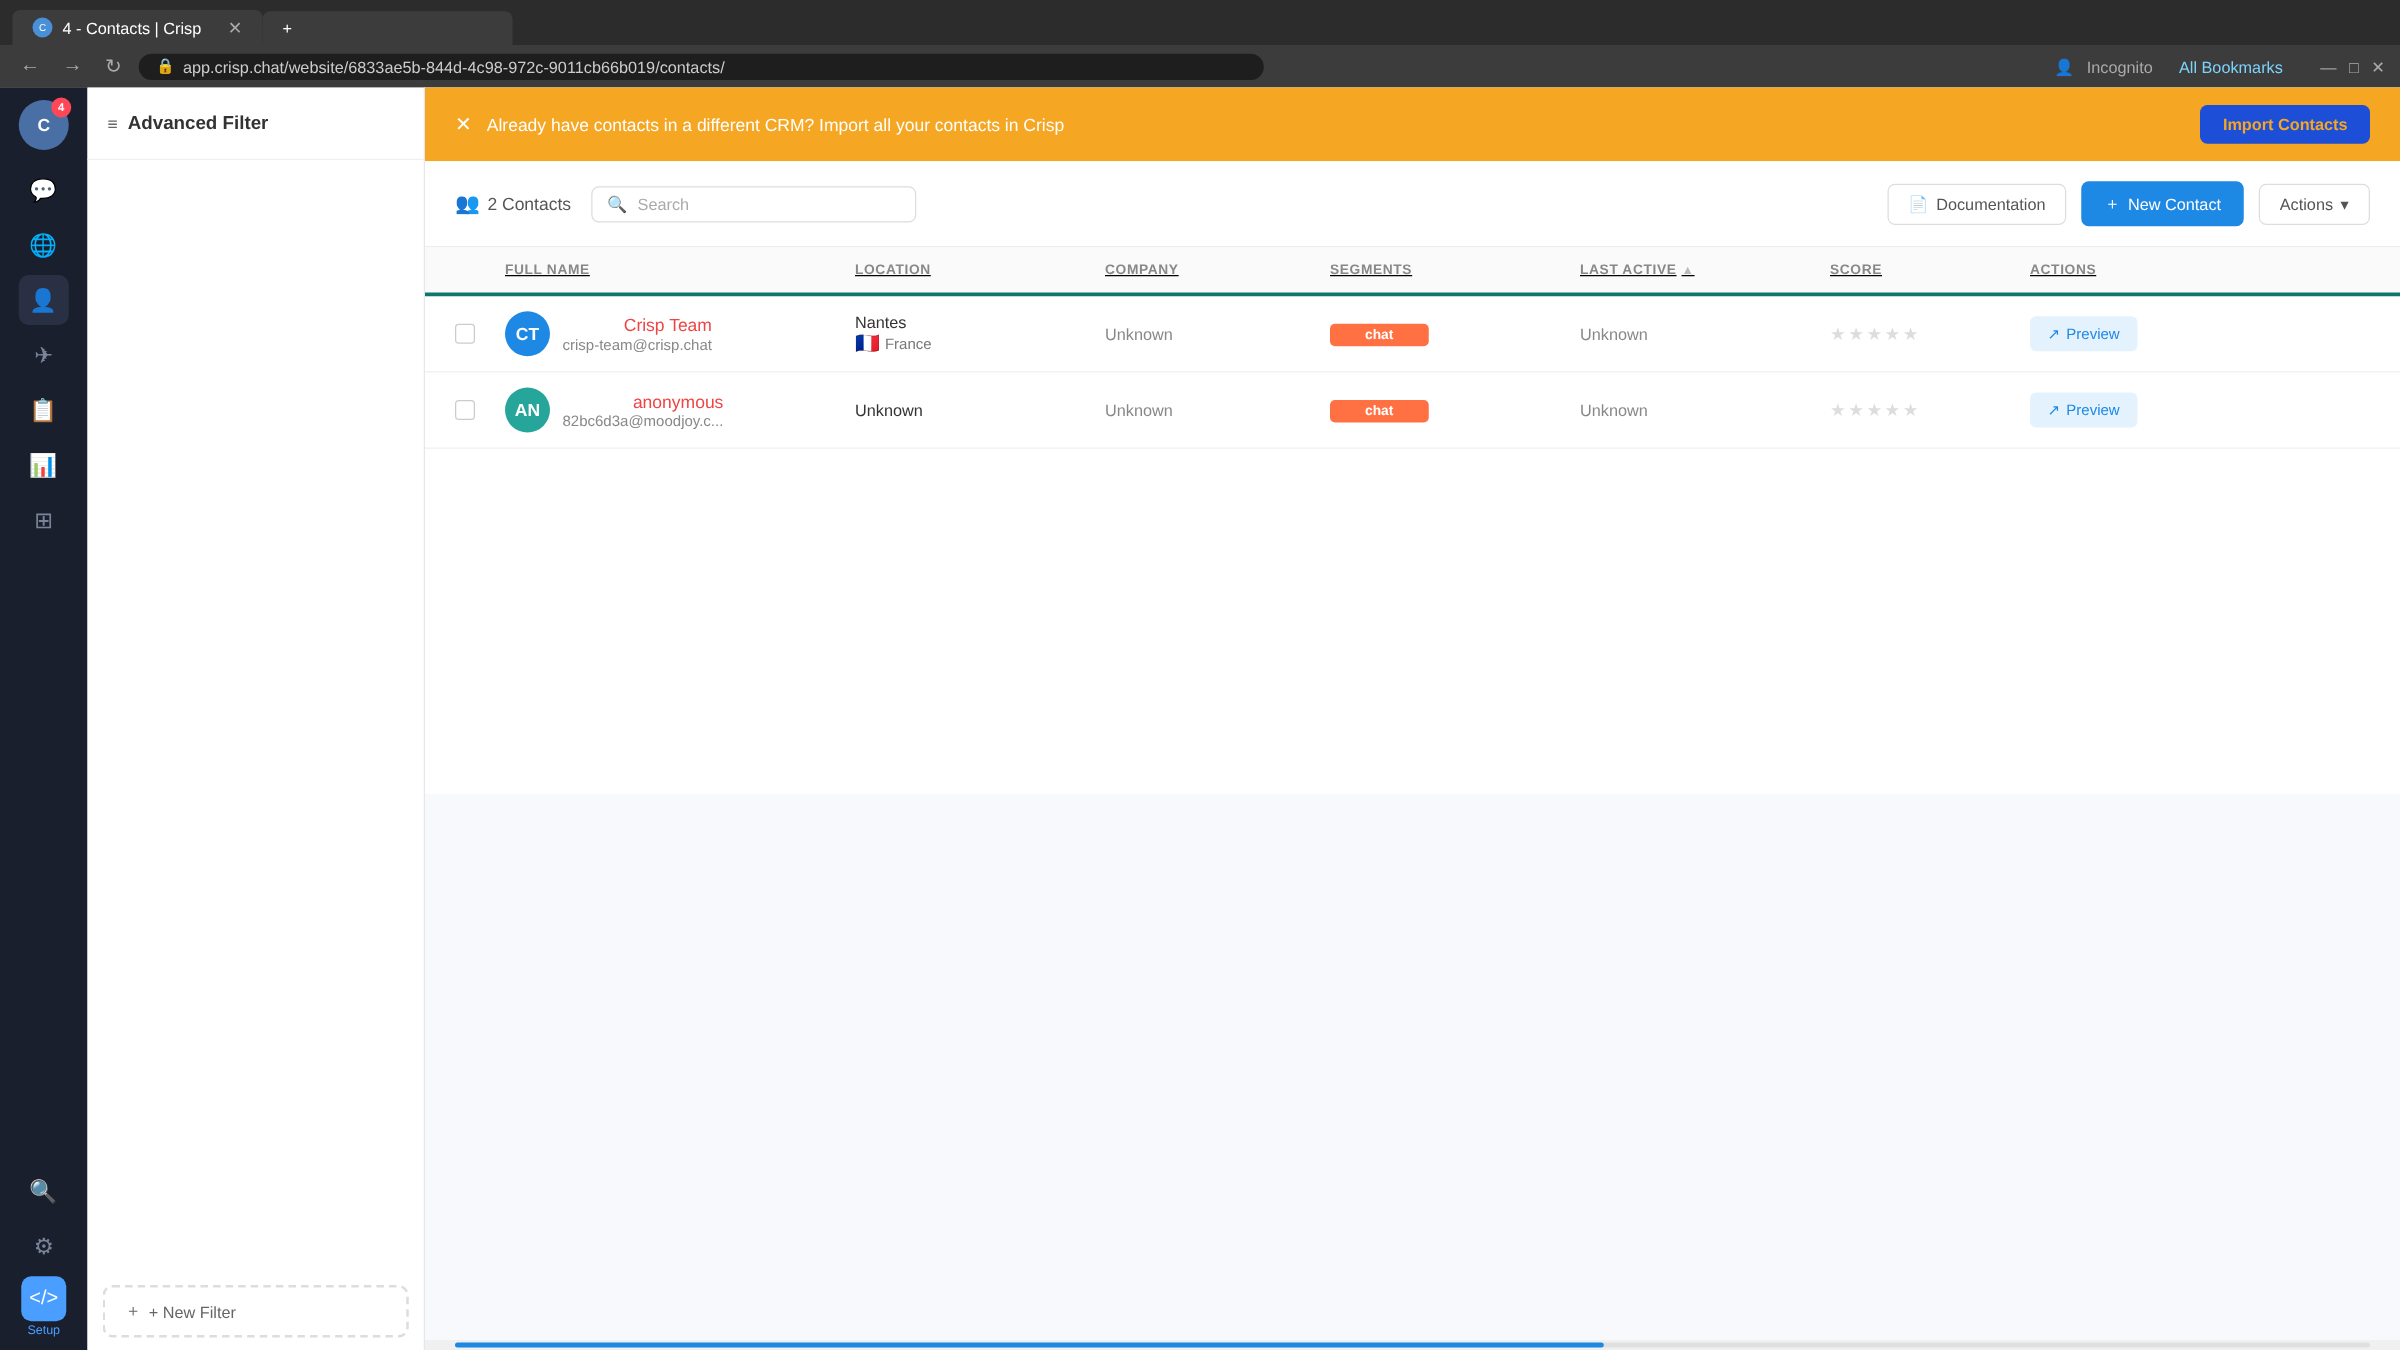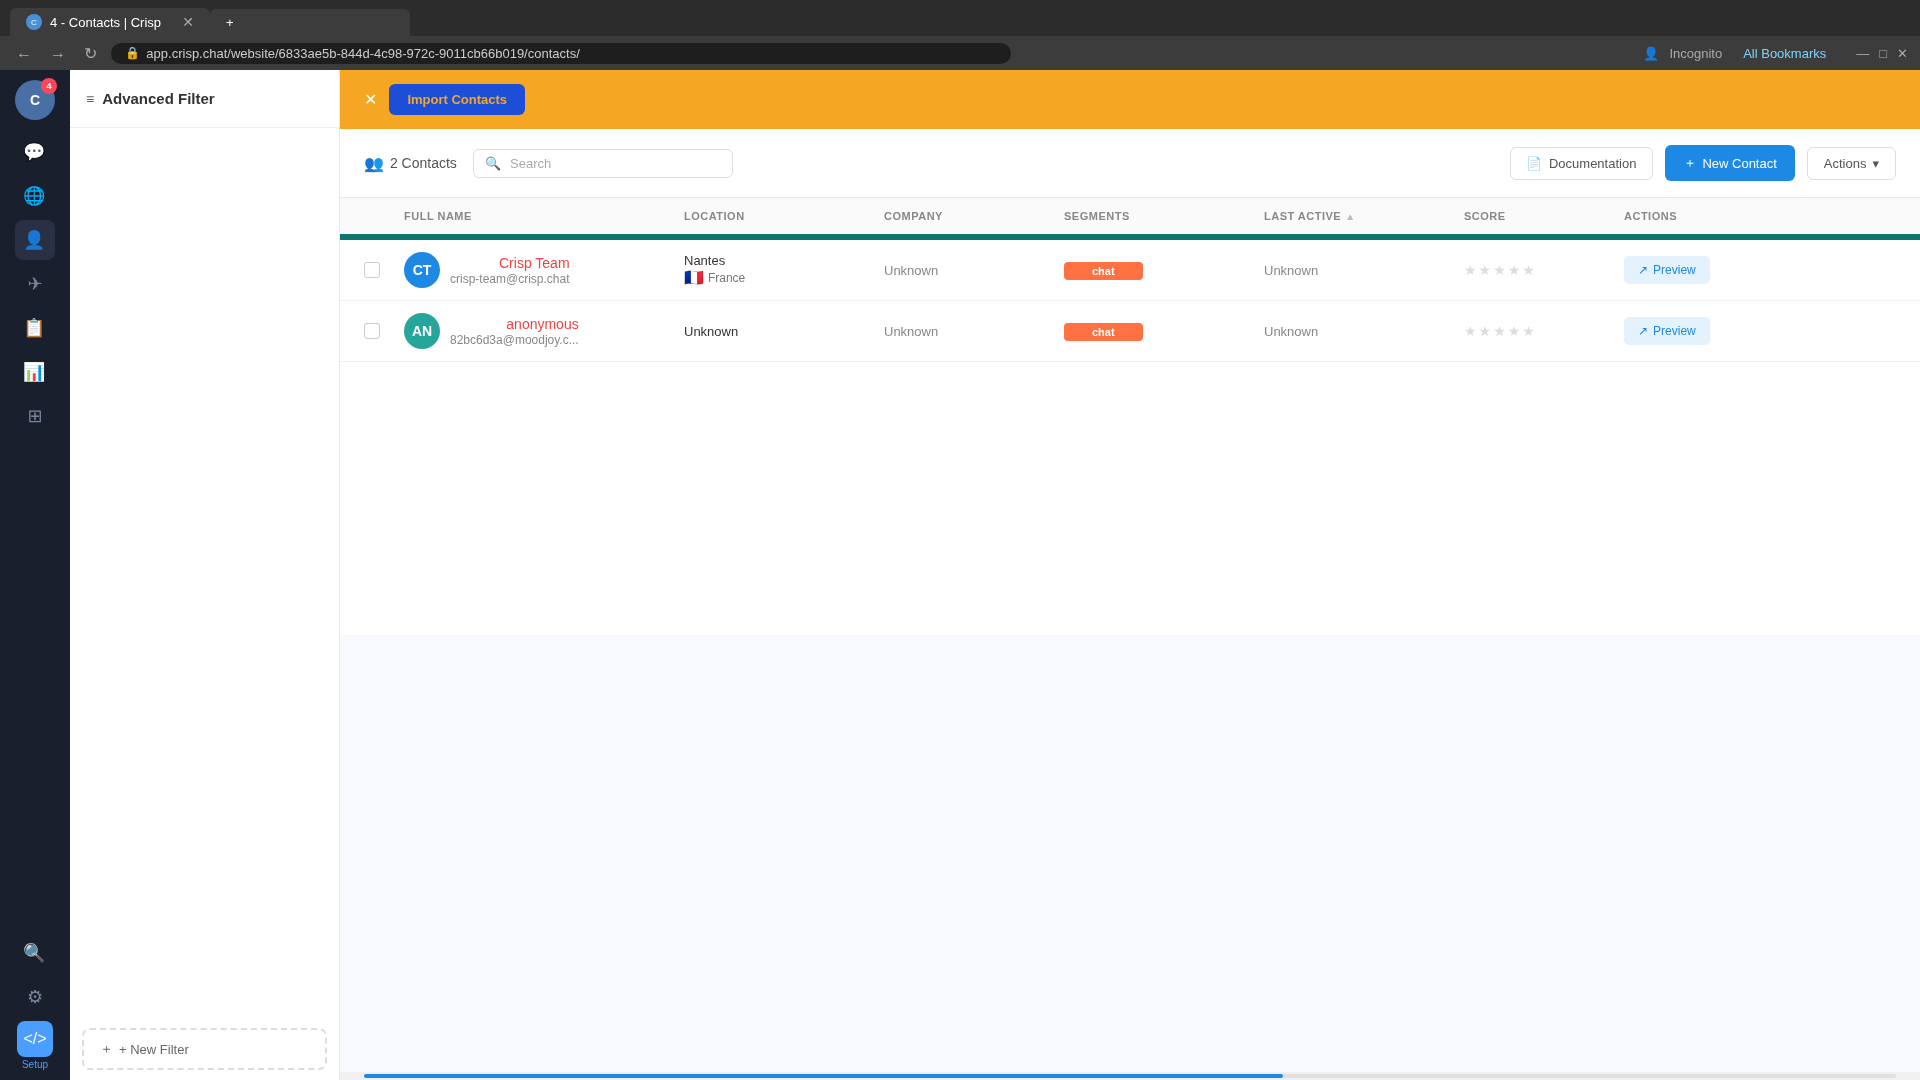--- a/index.html
+++ b/index.html
@@ -55,21 +55,21 @@
     .search-icon { color: #aaa; font-size: 13px; }
     .search-input { border: none; outline: none; font-size: 13px; color: #333; width: 100%; }
     .search-input::placeholder { color: #aaa; }
     .header-actions { margin-left: auto; display: flex; align-items: center; gap: 12px; }
     .doc-btn { background: #fff; border: 1px solid #ddd; color: #555; padding: 8px 16px; border-radius: 6px; font-size: 13px; cursor: pointer; display: flex; align-items: center; gap: 6px; }
     .new-contact-btn { background: #1e88e5; color: white; border: none; padding: 9px 18px; border-radius: 6px; font-size: 13px; font-weight: 500; cursor: pointer; display: flex; align-items: center; gap: 6px; }
     .actions-btn { background: #fff; border: 1px solid #ddd; color: #555; padding: 8px 16px; border-radius: 6px; font-size: 13px; cursor: pointer; display: flex; align-items: center; gap: 6px; }
 
     
     .contacts-table { flex: 1; background: #fff; }
-    .table-header { display: grid; grid-template-columns: 40px 280px 200px 180px 200px 200px 160px 140px; padding: 12px 24px; border-bottom: 6px solid #0f766e; background: #fafafa; }
+    .table-header { display: grid; grid-template-columns: 40px 280px 200px 180px 200px 200px 160px 140px; padding: 12px 24px; border-bottom: 3px solid #0f766e; background: #fafafa; text-decoration: underline; }
     .th { font-size: 11px; font-weight: 700; color: #888; text-transform: uppercase; letter-spacing: 0.5px; display: flex; align-items: center; gap: 4px; }
     .sort-icon { color: #bbb; font-size: 10px; }
     .table-row { display: grid; grid-template-columns: 40px 280px 200px 180px 200px 200px 160px 140px; padding: 12px 24px; border-bottom: 1px solid #f0f0f0; align-items: center; }
     .row-checkbox { width: 16px; height: 16px; border: 1.5px solid #ccc; border-radius: 3px; cursor: pointer; }
     .contact-cell { display: flex; align-items: center; gap: 10px; text-align: right; }
     .avatar { width: 36px; height: 36px; border-radius: 50%; display: flex; align-items: center; justify-content: center; color: white; font-size: 14px; font-weight: bold; flex-shrink: 0; }
     .avatar-blue { background: #1e88e5; }
     .avatar-teal { background: #26a69a; }
     .contact-name { font-size: 14px; font-weight: 400; color: #ef4444; }
     .contact-email { font-size: 12px; color: #888; margin-top: 1px; }
@@ -152,20 +152,21 @@
     <button class="new-filter-btn">
       <span>＋</span>
       <span>+ New Filter</span>
     </button>
   </div>
 
   <div class="main-content">
 
     <div class="banner">
       <span class="banner-close">✕</span>
+      <span class="banner-text">Already have contacts in a different CRM? Import all your contacts in Crisp</span>
       <button class="import-btn">Import Contacts</button>
     </div>
 
     <div class="contacts-header">
       <div class="contacts-count">
         <span class="count-icon">👥</span>
         <span>2 Contacts</span>
       </div>
       <div class="search-box">
         <span class="search-icon">🔍</span>

